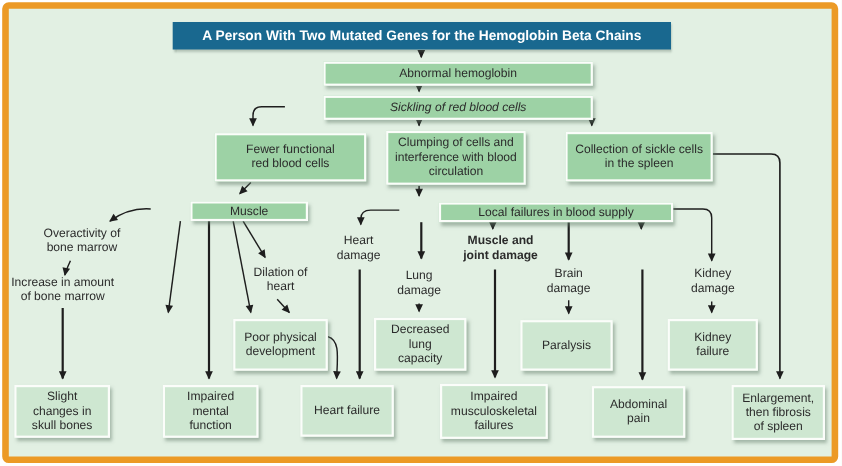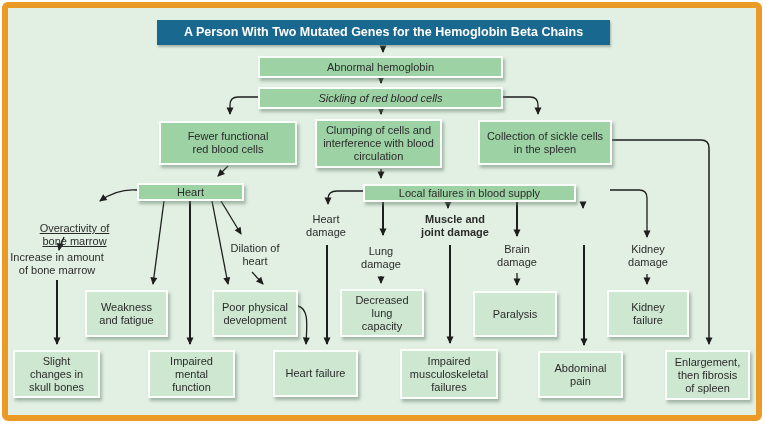--- a/index.html
+++ b/index.html
@@ -21,20 +21,21 @@
     display:flex;align-items:center;justify-content:center;
     text-align:center;font-size:11px;line-height:13px;
   }
   .title-box{
     background:#19688f;color:#fff;font-weight:bold;font-size:12.5px;
     box-shadow:1px 2px 2px rgba(90,110,100,.45);
   }
   .stage{
     background:#9dd2a5;border:2px solid #fbfdfa;
     box-shadow:2px 3px 3px rgba(100,125,108,.5);
+    margin-left:36px;
   }
   .outcome{
     background:#cee7d1;border:2px solid #fbfdfa;
     box-shadow:2px 3px 3px rgba(100,125,108,.5);
   }
   .plain{background:transparent;}
 </style>
 </head>
 <body>
 
@@ -85,33 +86,32 @@
     <path class="wire w-thin" d="M647,274 L647,284" marker-end="url(#ah)"></path>
   </svg>
 
   <div class="node title-box" style="left:157px;top:20px;width:453px;height:25px;">A Person With Two Mutated Genes for the Hemoglobin Beta Chains</div>
 
   <div class="node stage" style="left:258px;top:56px;width:245px;height:22px;">Abnormal hemoglobin</div>
   <div class="node stage" style="left:258px;top:87px;width:245px;height:22px;font-style:italic;">Sickling of red blood cells</div>
   <div class="node stage" style="left:159px;top:121px;width:138px;height:44px;padding:0 18px;">Fewer functional red blood cells</div>
   <div class="node stage" style="left:315px;top:119px;width:127px;height:49px;padding:0 3px;">Clumping of cells and interference with blood circulation</div>
   <div class="node stage" style="left:478px;top:120px;width:134px;height:45px;padding:0 5px;">Collection of sickle cells in the spleen</div>
-  <div class="node stage" style="left:137px;top:183px;width:107px;height:18px;">Heart</div>
+  <div class="node stage" style="left:137px;top:183px;width:107px;height:18px;">Muscle</div>
   <div class="node stage" style="left:363px;top:184px;width:213px;height:18px;">Local failures in blood supply</div>
 
-  <div class="node plain" style="left:27px;top:222px;width:95px;text-decoration:underline;">Overactivity of bone marrow</div>
+  <div class="node plain" style="left:27px;top:206px;width:95px;">Overactivity of bone marrow</div>
   <div class="node plain" style="left:7px;top:251px;width:100px;">Increase in amount of bone marrow</div>
   <div class="node plain" style="left:230px;top:242px;width:50px;">Dilation of heart</div>
   <div class="node plain" style="left:296px;top:213px;width:60px;">Heart damage</div>
   <div class="node plain" style="left:352px;top:245px;width:58px;">Lung damage</div>
   <div class="node plain" style="left:419px;top:213px;width:72px;font-weight:bold;">Muscle and joint damage</div>
   <div class="node plain" style="left:489px;top:243px;width:56px;">Brain damage</div>
   <div class="node plain" style="left:618px;top:243px;width:60px;">Kidney damage</div>
 
-  <div class="node outcome" style="left:85px;top:290px;width:83px;height:47px;padding:0 6px;">Weakness and fatigue</div>
   <div class="node outcome" style="left:212px;top:290px;width:86px;height:47px;padding:0 4px;">Poor physical development</div>
   <div class="node outcome" style="left:340px;top:289px;width:84px;height:48px;padding:0 10px;">Decreased lung capacity</div>
   <div class="node outcome" style="left:473px;top:291px;width:84px;height:46px;">Paralysis</div>
   <div class="node outcome" style="left:607px;top:290px;width:82px;height:47px;padding:0 12px;">Kidney failure</div>
   <div class="node outcome" style="left:13px;top:350px;width:87px;height:48px;padding:0 11px;">Slight changes in skull bones</div>
   <div class="node outcome" style="left:148px;top:350px;width:87px;height:48px;padding:0 11px;">Impaired mental function</div>
   <div class="node outcome" style="left:273px;top:350px;width:85px;height:47px;padding:0 5px;">Heart failure</div>
   <div class="node outcome" style="left:400px;top:349px;width:98px;height:50px;padding:0 5px;">Impaired musculoskeletal failures</div>
   <div class="node outcome" style="left:538px;top:351px;width:85px;height:47px;padding:0 8px;">Abdominal pain</div>
   <div class="node outcome" style="left:665px;top:350px;width:85px;height:50px;padding:0 5px;">Enlargement, then fibrosis of spleen</div>

